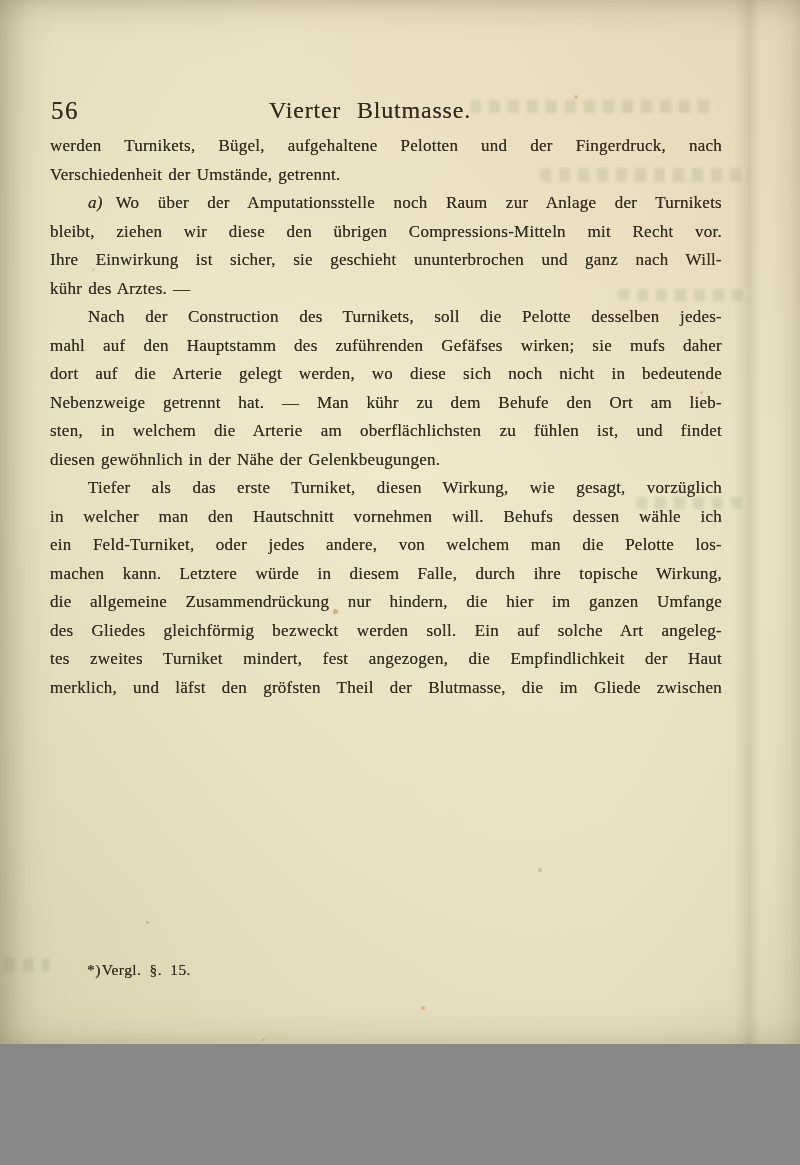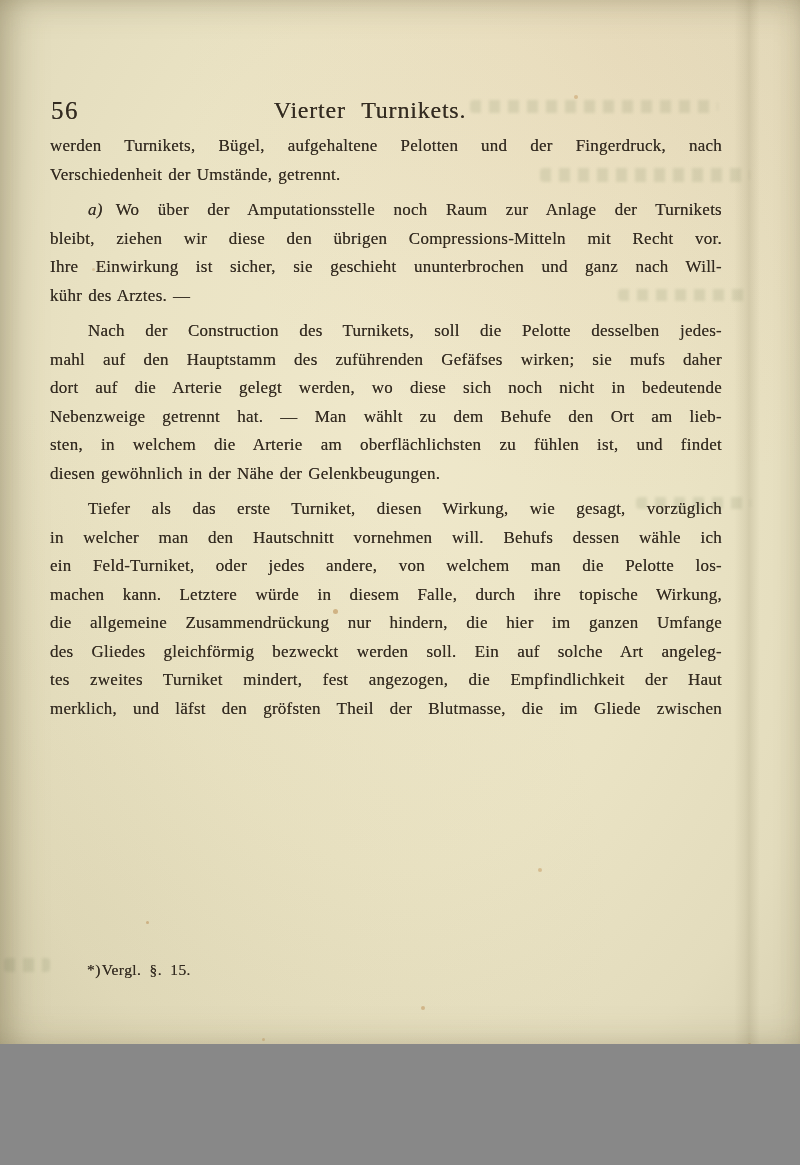--- a/index.html
+++ b/index.html
@@ -24,21 +24,21 @@
   }
   .crease{position:absolute;left:734px;top:0;width:26px;height:100%;pointer-events:none;
     background:linear-gradient(90deg,rgba(110,100,65,0),rgba(110,100,65,.10) 42%,rgba(110,100,65,.16) 58%,rgba(110,100,65,0));}
   .ink{text-shadow:0 0 .5px rgba(45,35,25,.7);}
   .page-number{position:absolute;left:51px;top:97px;font-size:25px;letter-spacing:1.5px;}
   .running-head{position:absolute;left:50px;top:97px;width:672px;text-align:center;
     transform:translateX(-16px);font-size:24px;letter-spacing:.8px;word-spacing:9px;}
   .body-text{position:absolute;left:50px;top:132px;width:672px;font-size:17px;
     line-height:28.5px;letter-spacing:.25px;word-spacing:1.5px;}
   .bodyline{text-align:justify;text-align-last:justify;}
-  .bodyline.ps{margin-top:7px;text-indent:38px;}
+  .bodyline.ps{text-indent:38px;}
   .bodyline.pe{text-align-last:auto;text-align-last:left;}
   .bodyline i{font-style:italic;margin-right:13px;}
   .footnote{position:absolute;left:87px;top:961px;font-size:15.5px;letter-spacing:.4px;}
   .footnote .fn-text{margin-left:1px;word-spacing:4px;}
   .ghost{position:absolute;height:13px;pointer-events:none;opacity:.32;filter:blur(1.6px);
     border-radius:4px;
     background:repeating-linear-gradient(90deg,rgba(128,138,100,.55) 0 11px,rgba(128,138,100,0) 11px 19px);}
   .spot{position:absolute;border-radius:50%;pointer-events:none;}
 </style>
 </head>
@@ -59,33 +59,33 @@
   <div class="spot" style="left:598px;top:1106px;width:4px;height:4px;background:#b98a4e;opacity:.5;"></div>
   <div class="spot" style="left:146px;top:921px;width:3px;height:3px;background:#b98a4e;opacity:.5;"></div>
   <div class="spot" style="left:262px;top:1038px;width:3px;height:3px;background:#c09055;opacity:.4;"></div>
   <div class="spot" style="left:92px;top:268px;width:3px;height:3px;background:#b98a4e;opacity:.35;"></div>
   <div class="spot" style="left:538px;top:868px;width:4px;height:4px;background:#c09055;opacity:.45;"></div>
   <div class="spot" style="left:748px;top:1043px;width:3px;height:3px;background:#b98a4e;opacity:.4;"></div>
 
   <div class="crease"></div>
 
   <div class="page-number ink">56</div>
-  <div class="running-head ink">Vierter Turnikets.</div>
+  <div class="running-head ink">Vierter Blutmasse.</div>
 
   <div class="body-text ink">
       <div class="bodyline"><span>werden Turnikets, Bügel, aufgehaltene Pelotten und der Fingerdruck, nach</span></div>
       <div class="bodyline pe"><span>Verschiedenheit der Umstände, getrennt.</span></div>
       <div class="bodyline ps"><i>a)</i><span>Wo über der Amputationsstelle noch Raum zur Anlage der Turnikets</span></div>
       <div class="bodyline"><span>bleibt, ziehen wir diese den übrigen Compressions-Mitteln mit Recht vor.</span></div>
       <div class="bodyline"><span>Ihre Einwirkung ist sicher, sie geschieht ununterbrochen und ganz nach Will-</span></div>
       <div class="bodyline pe"><span>kühr des Arztes. —</span></div>
       <div class="bodyline ps"><span>Nach der Construction des Turnikets, soll die Pelotte desselben jedes-</span></div>
       <div class="bodyline"><span>mahl auf den Hauptstamm des zuführenden Gefäfses wirken; sie mufs daher</span></div>
       <div class="bodyline"><span>dort auf die Arterie gelegt werden, wo diese sich noch nicht in bedeutende</span></div>
-      <div class="bodyline"><span>Nebenzweige getrennt hat. — Man wählt zu dem Behufe den Ort am lieb-</span></div>
+      <div class="bodyline"><span>Nebenzweige getrennt hat. — Man kühr zu dem Behufe den Ort am lieb-</span></div>
       <div class="bodyline"><span>sten, in welchem die Arterie am oberflächlichsten zu fühlen ist, und findet</span></div>
       <div class="bodyline pe"><span>diesen gewöhnlich in der Nähe der Gelenkbeugungen.</span></div>
       <div class="bodyline ps"><span>Tiefer als das erste Turniket, diesen Wirkung, wie gesagt, vorzüglich</span></div>
       <div class="bodyline"><span>in welcher man den Hautschnitt vornehmen will. Behufs dessen wähle ich</span></div>
       <div class="bodyline"><span>ein Feld-Turniket, oder jedes andere, von welchem man die Pelotte los-</span></div>
       <div class="bodyline"><span>machen kann. Letztere würde in diesem Falle, durch ihre topische Wirkung,</span></div>
       <div class="bodyline"><span>die allgemeine Zusammendrückung nur hindern, die hier im ganzen Umfange</span></div>
       <div class="bodyline"><span>des Gliedes gleichförmig bezweckt werden soll. Ein auf solche Art angeleg-</span></div>
       <div class="bodyline"><span>tes zweites Turniket mindert, fest angezogen, die Empfindlichkeit der Haut</span></div>
       <div class="bodyline"><span>merklich, und läfst den gröfsten Theil der Blutmasse, die im Gliede zwischen</span></div>

